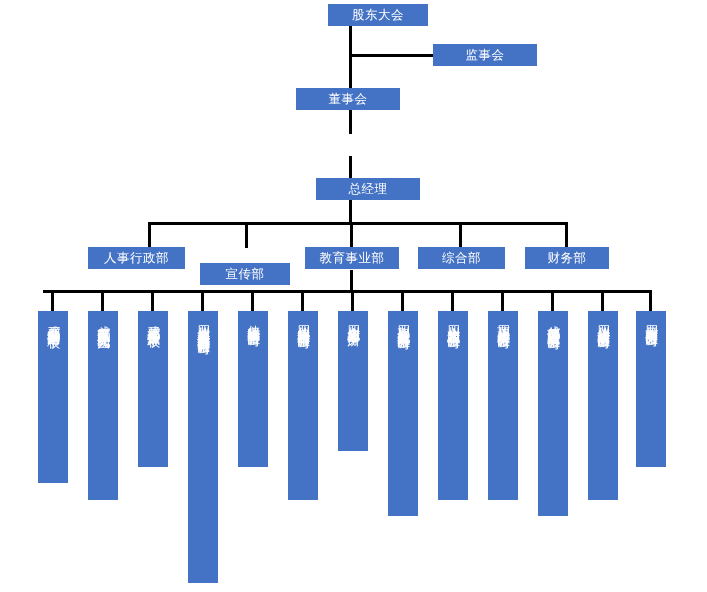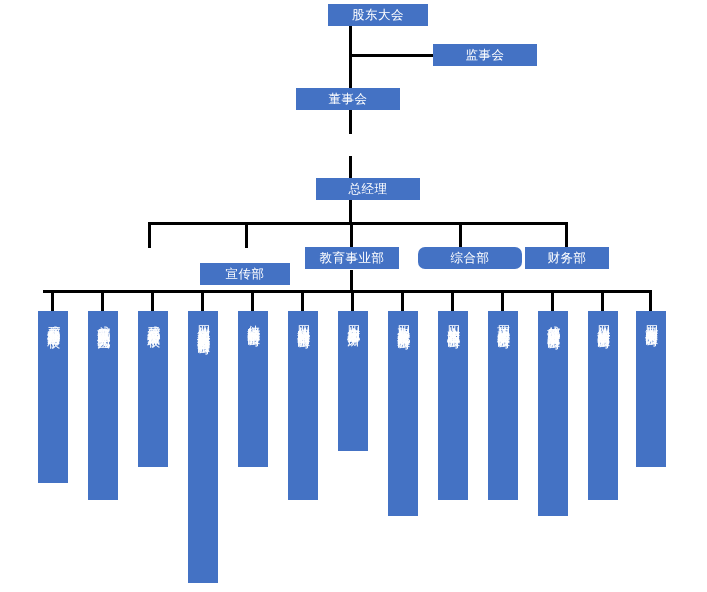--- a/index.html
+++ b/index.html
@@ -86,23 +86,24 @@
 
   <div class="node h" style="left:300px;top:4px;width:100px;margin-left:28px;">股东大会</div>
 
   <div class="node h" style="left:433px;top:44px;width:104px;font-family:Liberation Serif, serif;">监事会</div>
 
   <div class="node h" style="left:296px;top:88px;width:104px;">董事会</div>
 
 
   <div class="node h" style="left:296px;top:178px;width:104px;margin-left:20px;">总经理</div>
 
+  <div class="node h" style="left:88px;top:247px;width:97px;">人事行政部</div>
   <div class="node h" style="left:200px;top:263px;width:90px;">宣传部</div>
   <div class="node h" style="left:305px;top:247px;width:94px;">教育事业部</div>
-  <div class="node h" style="left:418px;top:247px;width:104px;border-radius:7px;">综合部</div>
+  <div class="node h" style="left:418px;top:247px;width:87px;">综合部</div>
   <div class="node h" style="left:525px;top:247px;width:84px;">财务部</div>
 
   <div class="node v" style="left:38px;top:311px;height:172px;">成都石室佳兴外国语学校</div>
 
   <div class="node v" style="left:88px;top:311px;height:189px;">成都市武侯区小精灵幼儿园</div>
 
   <div class="node v" style="left:138px;top:311px;height:156px;">成都三德名师点拨学校</div>
 
   <div class="node v" style="left:188px;top:311px;height:272px;">四川佳兴名师点拨远程教育咨询有限公司</div>
 

